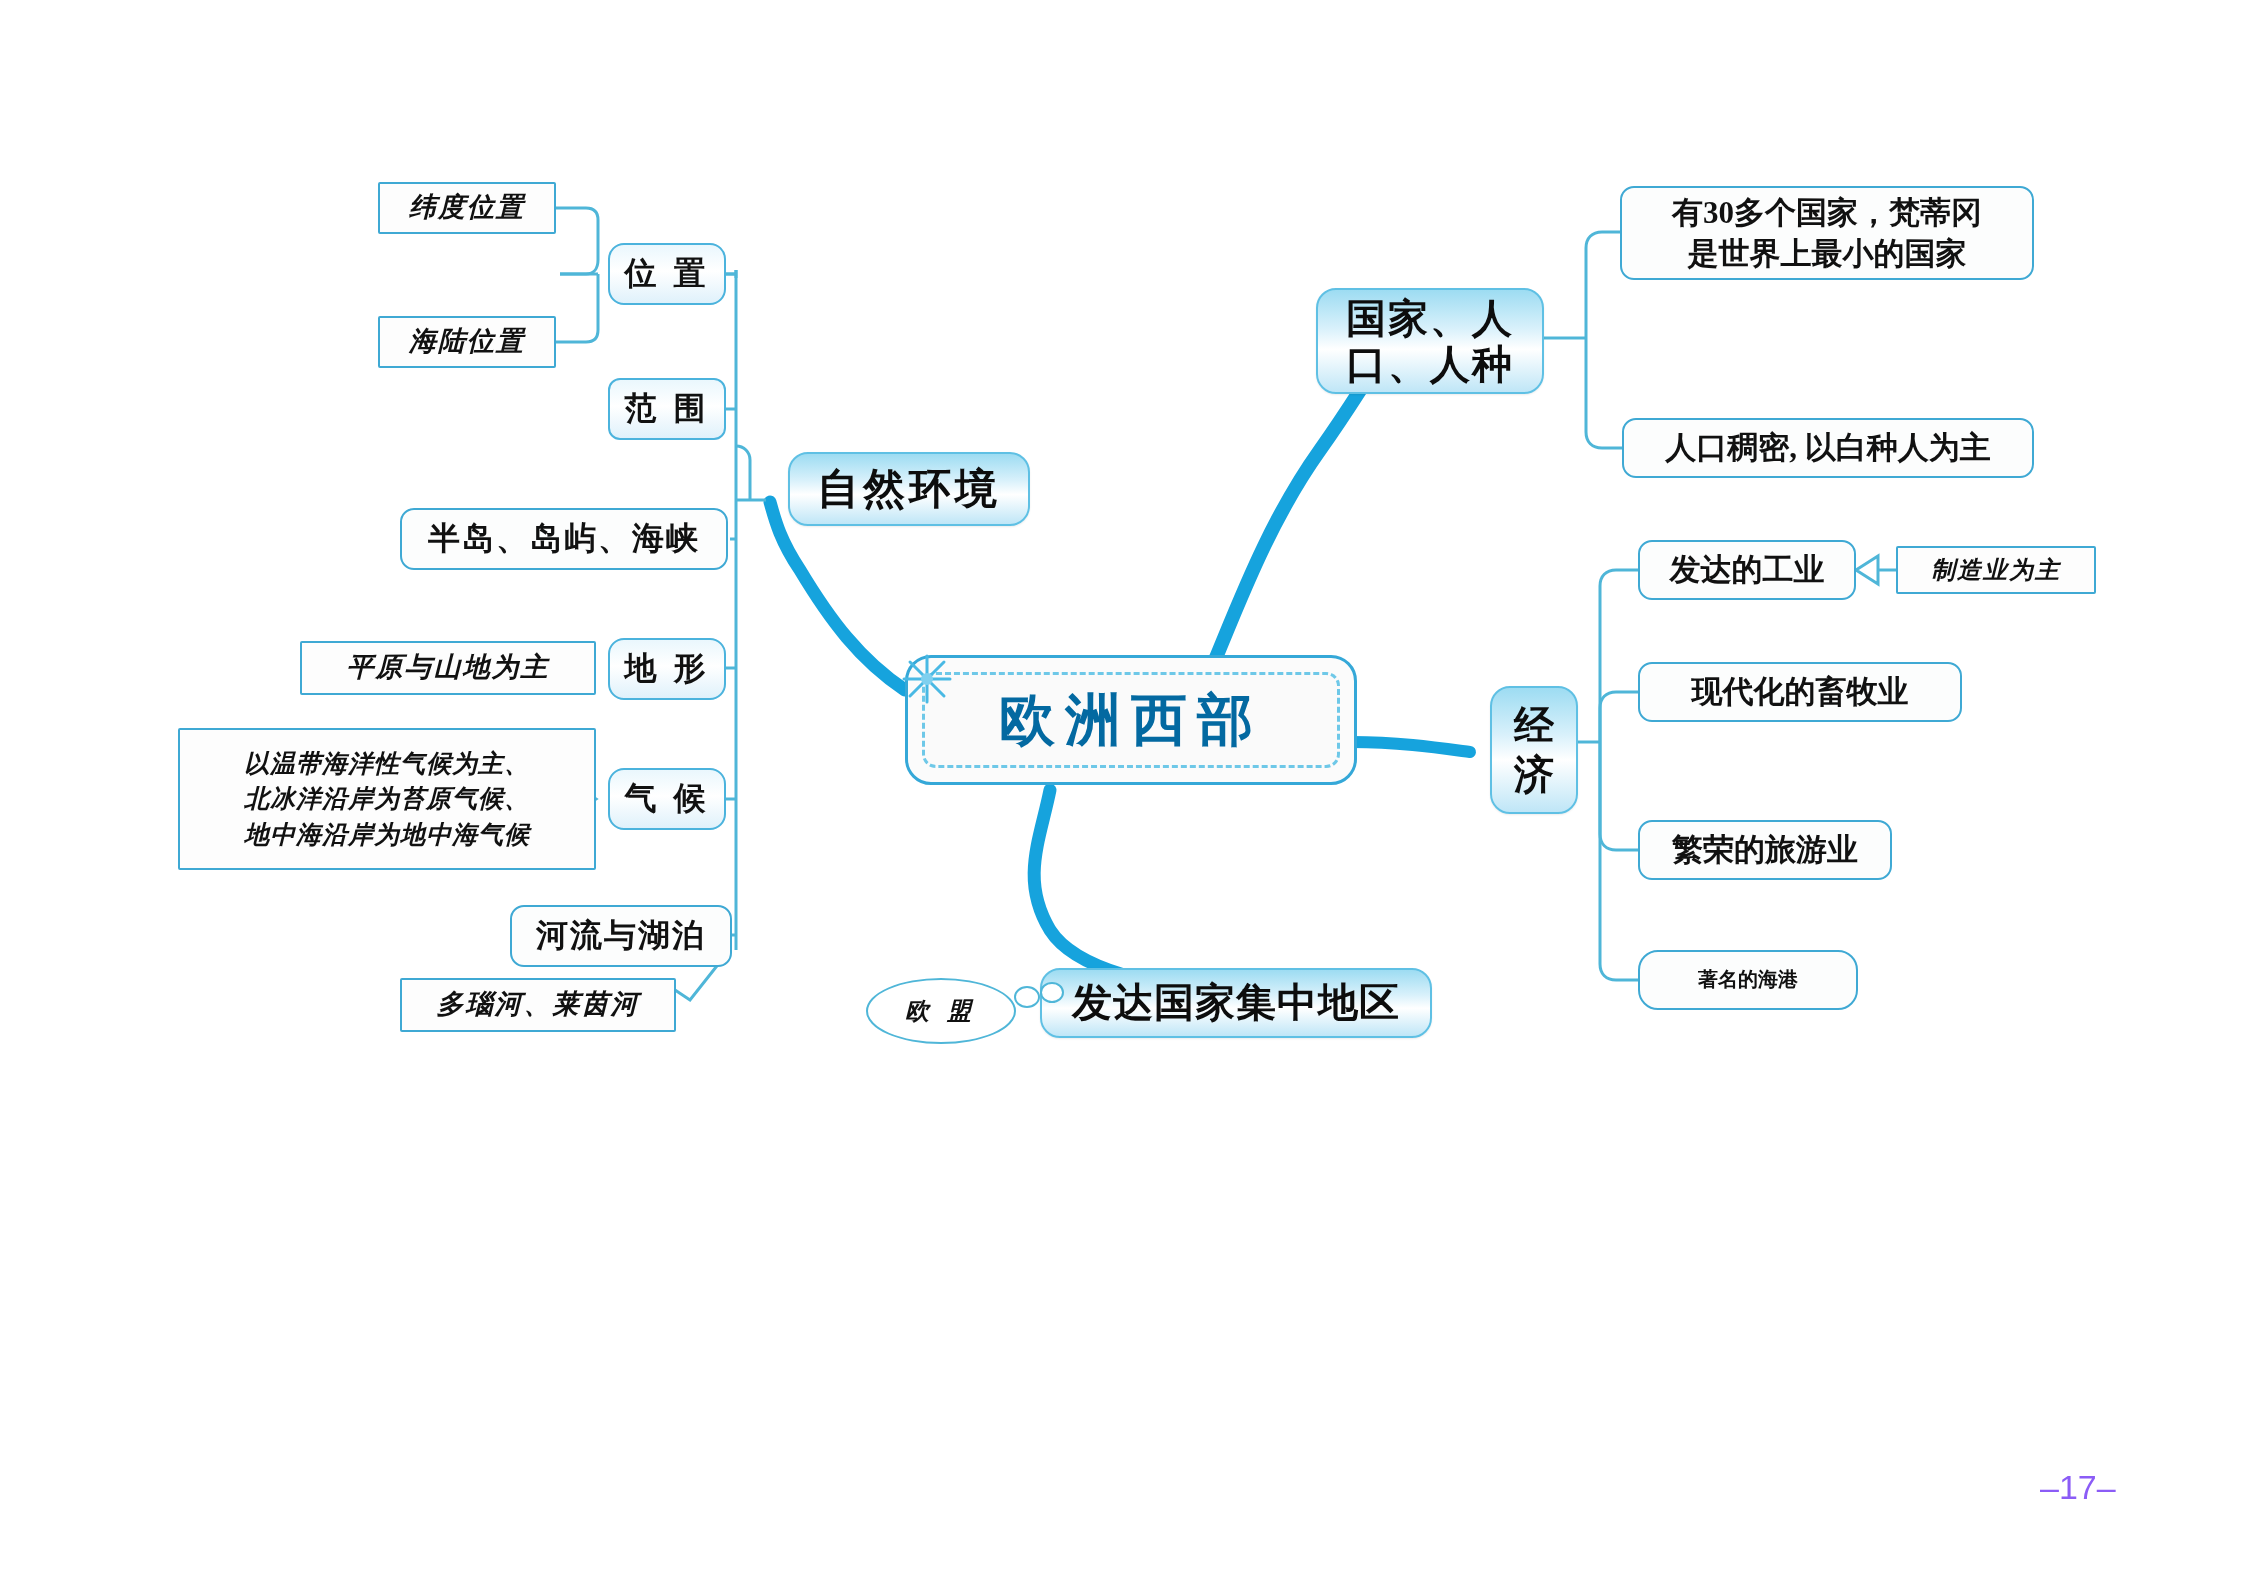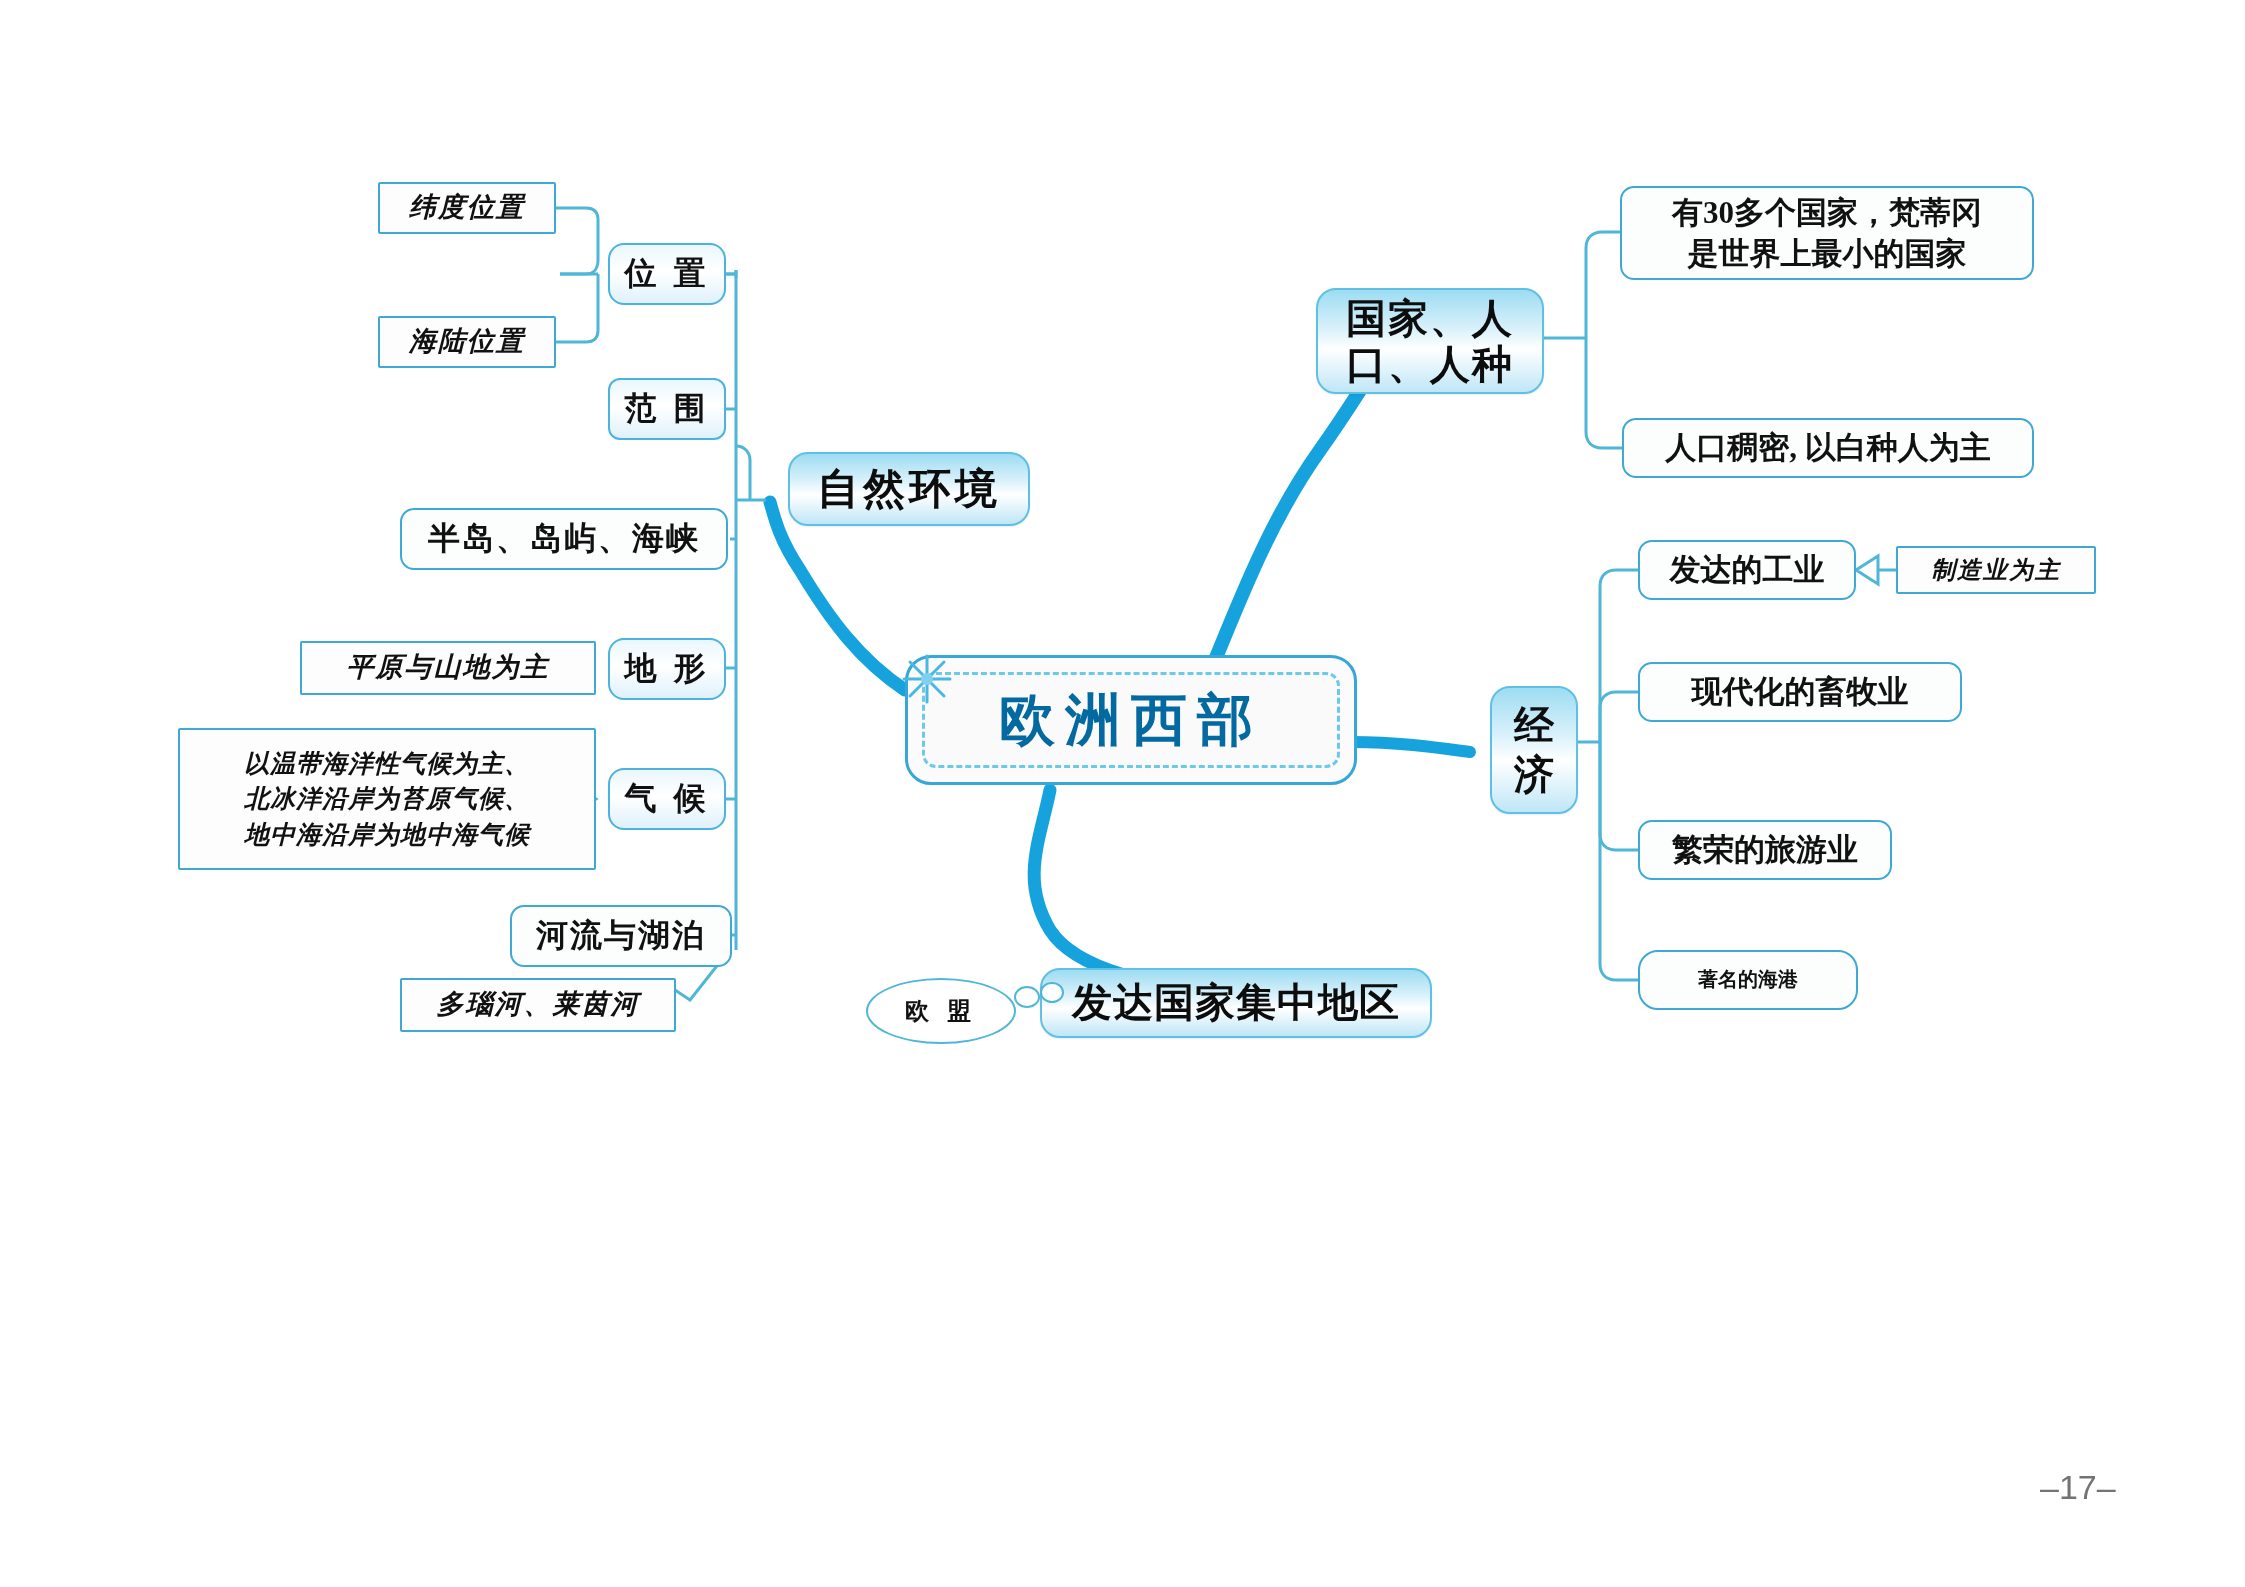--- a/index.html
+++ b/index.html
@@ -109,34 +109,35 @@
   }
   .ellipse-node {
     position: absolute;
     border: 2.5px solid #4fb6d8;
     border-radius: 50%;
     background: #ffffff;
     display: flex;
     align-items: center;
     justify-content: center;
     font-family: "Liberation Serif", "DejaVu Serif", serif;
+    font-style: italic;
     font-weight: 700;
     letter-spacing: 6px;
     color: #111;
   }
   .bubble {
     position: absolute;
     border: 2.5px solid #4fb6d8;
     border-radius: 50%;
     background: #ffffff;
   }
   .page-num {
     position: absolute;
     font-family: "Liberation Sans", "DejaVu Sans", sans-serif;
-    color: #737373;
+    color: #8b5cf6;
   }
 </style>
 </head>
 <body>
 
 <div id="page">
 
   <svg id="wires" viewBox="0 0 2245 1587" xmlns="http://www.w3.org/2000/svg">
 
     <path d="M 905,690 C 860,660 830,620 800,570 C 780,540 775,520 770,502" fill="none" stroke="#16a3dd" stroke-width="13" stroke-linecap="round"></path>

